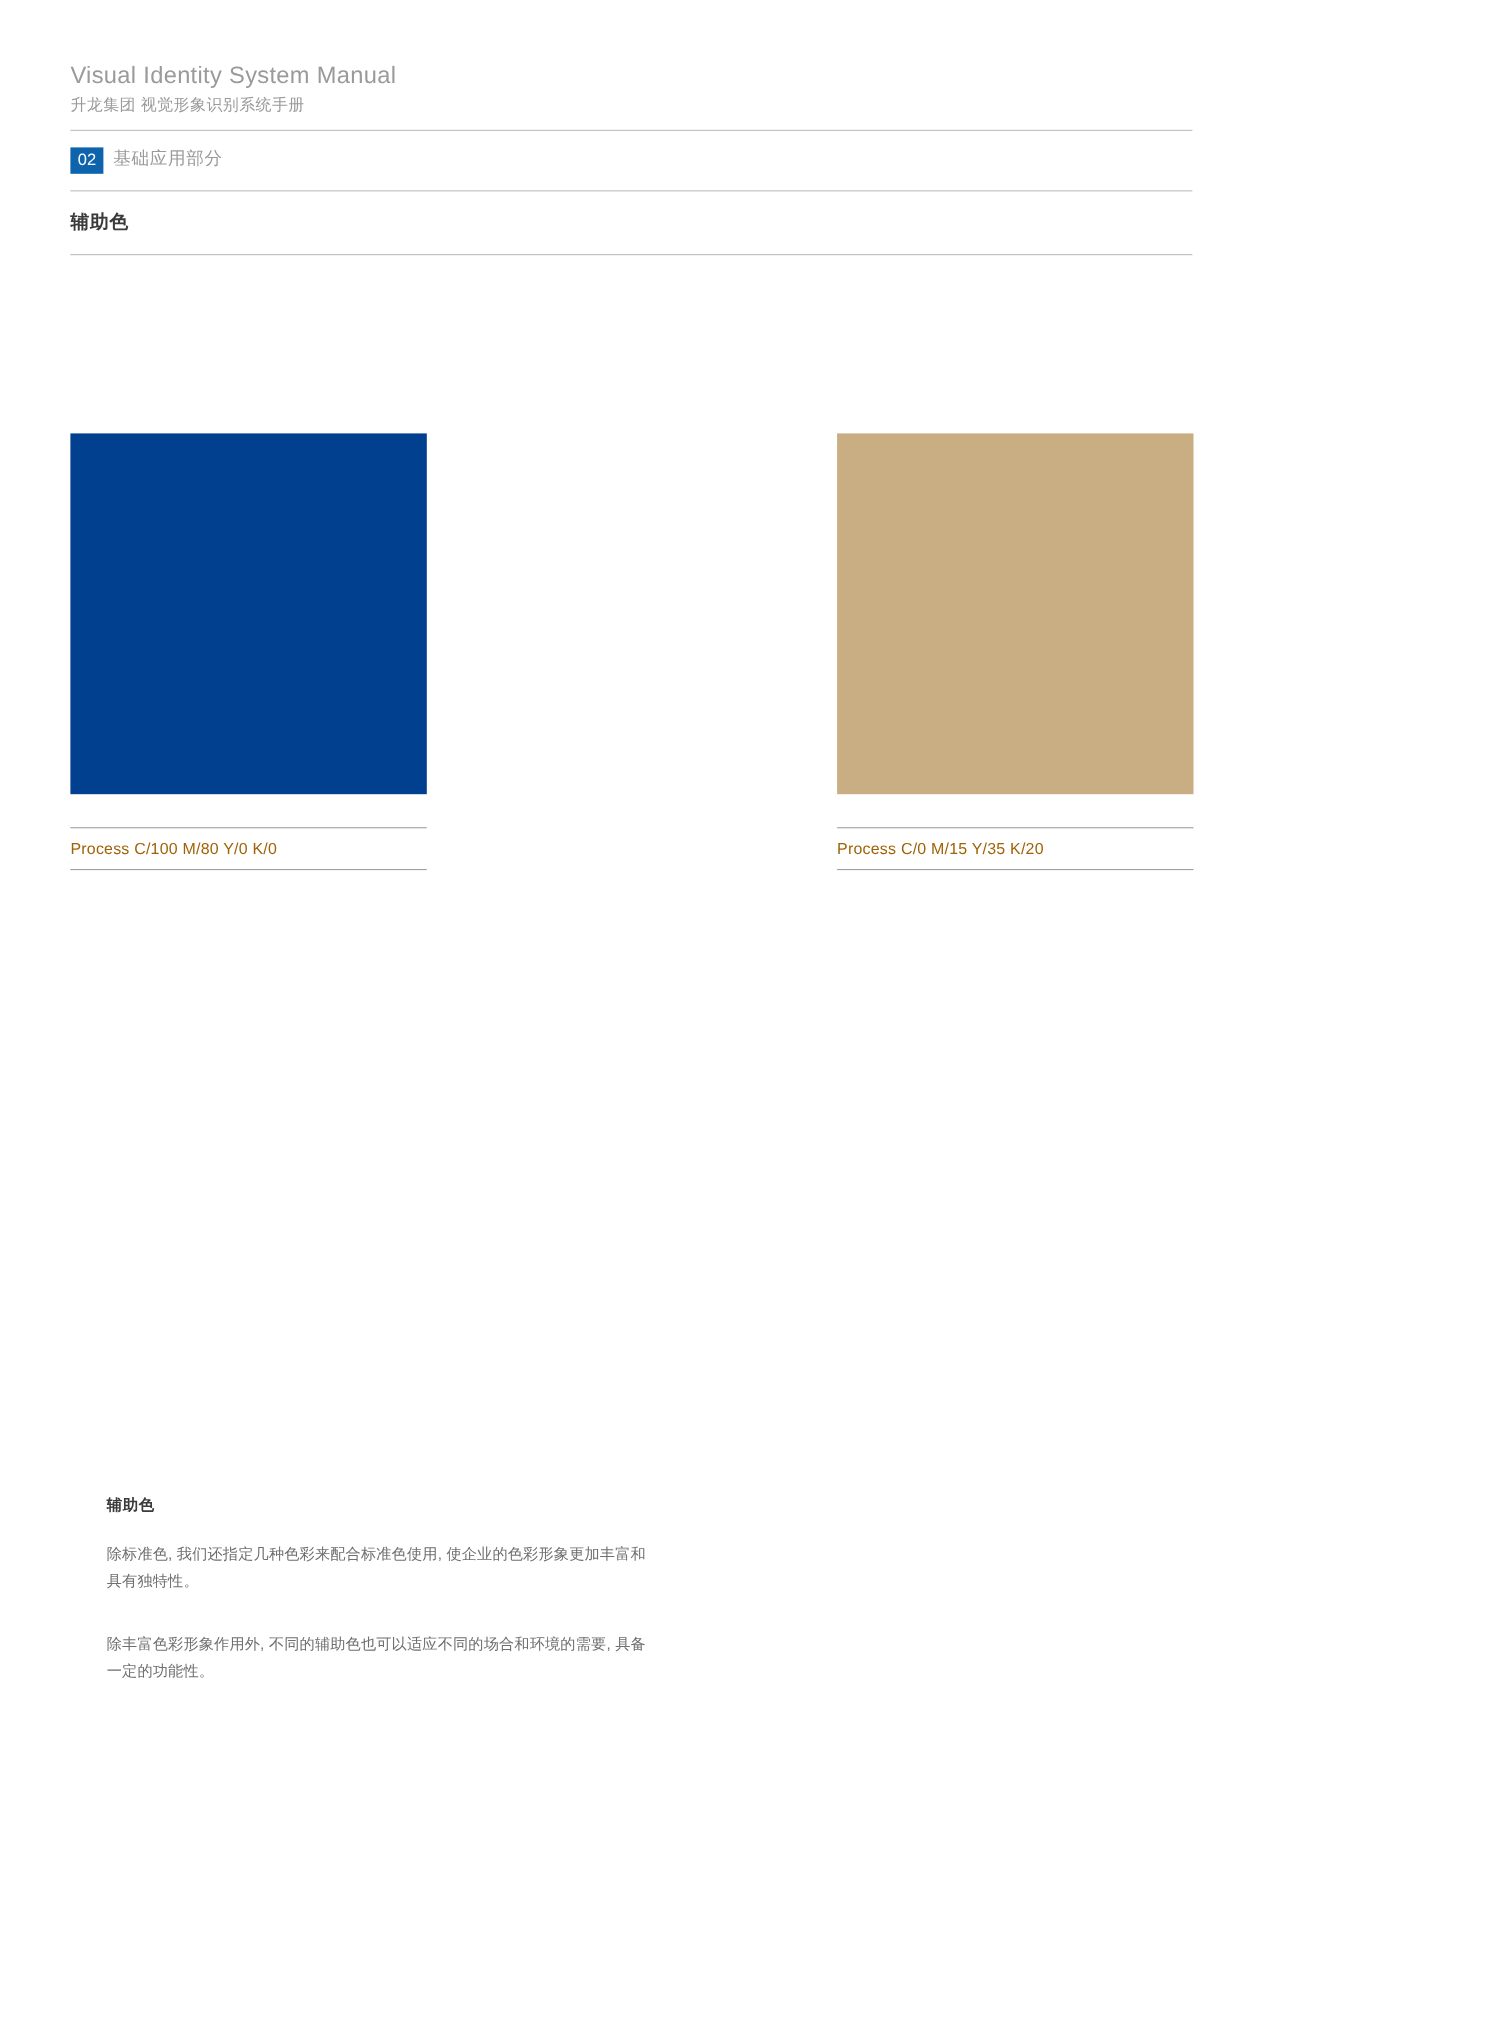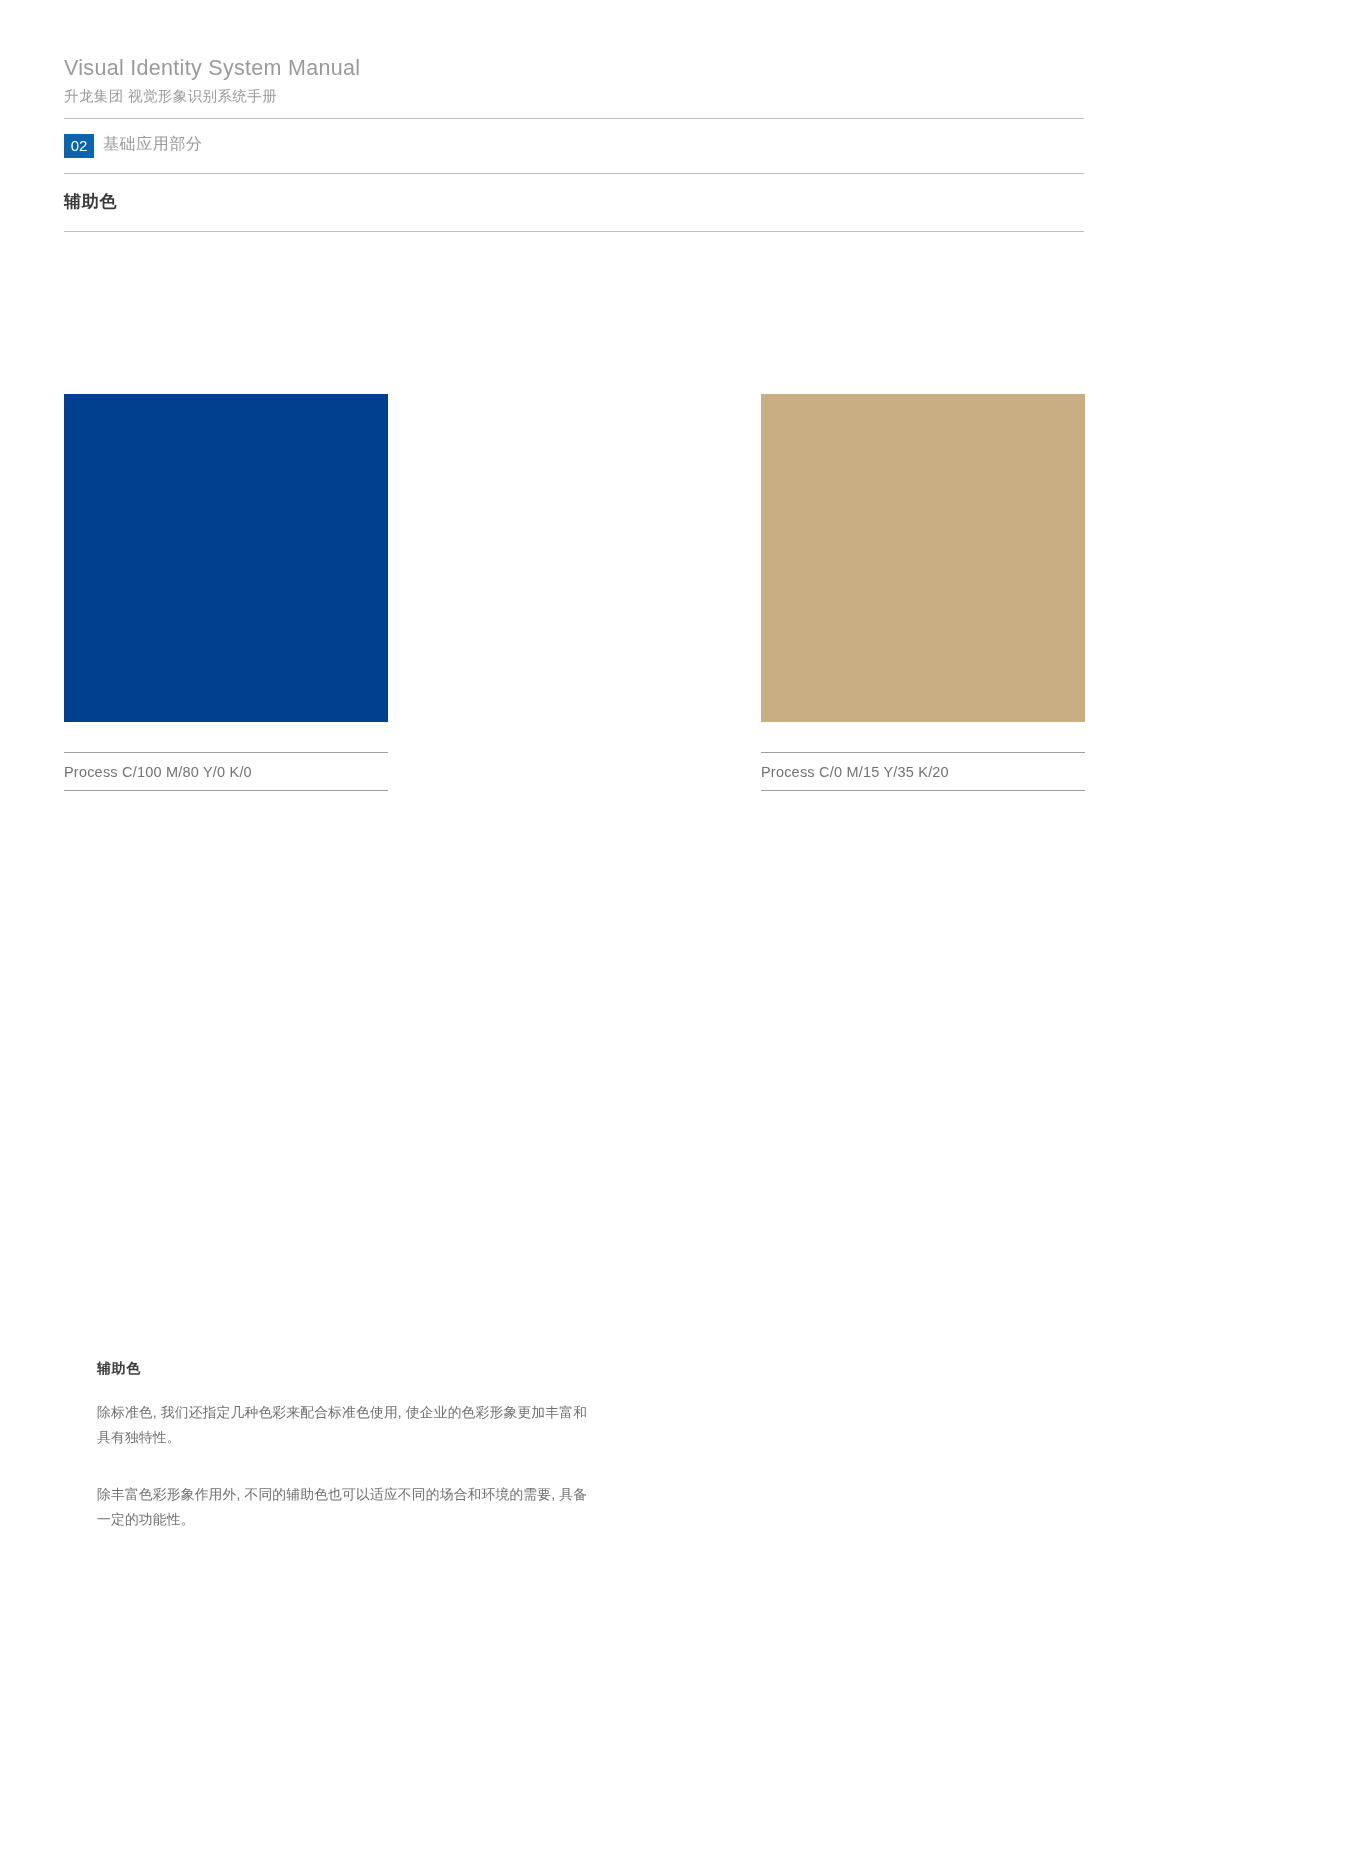--- a/index.html
+++ b/index.html
@@ -120,21 +120,21 @@
   .swatch-caption-wrap {
     margin-top: 30px;
     border-top: 1px solid #9e9e9e;
     border-bottom: 1px solid #9e9e9e;
     height: 37px;
     display: flex;
     align-items: center;
   }
   .swatch-caption {
     font-size: 14.5px;
-    color: #737373;
+    color: #a16207;
     letter-spacing: 0.2px;
     white-space: nowrap;
   }
 
   
   .notes {
     position: absolute;
     left: 97px;
     top: 1358px;
     width: 560px;

